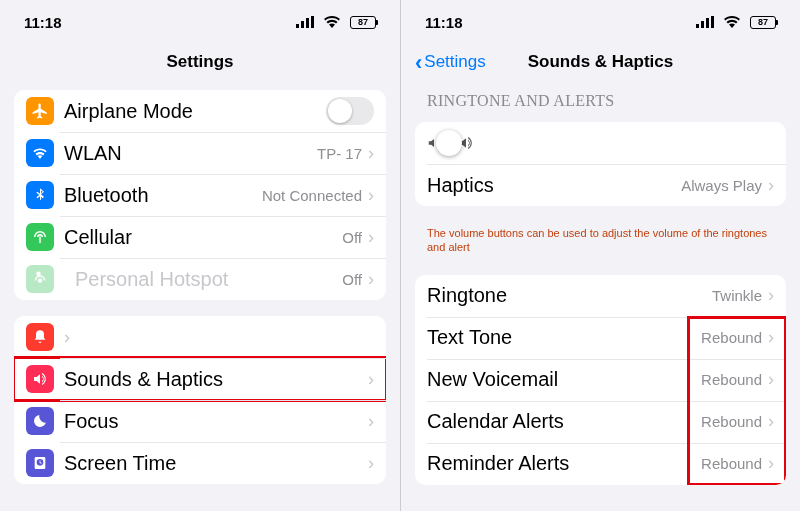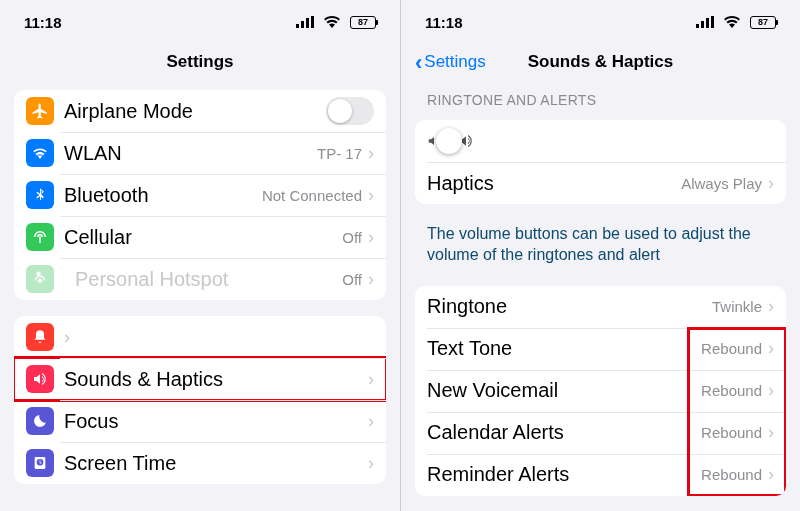--- a/index.html
+++ b/index.html
@@ -22,22 +22,22 @@
   .label { flex: 1; font-size: 20px; color: #000; }
   .label.dim { color: #c7c7cc; margin-left: 11px; }
   .value { color: #8e8e93; font-size: 15px; margin-right: 6px; }
   .chev { color: #c7c7cc; font-size: 18px; font-weight: 400; }
   .toggle { width: 48px; height: 28px; border-radius: 14px; position: relative; }
   .toggle .knob { width: 24px; height: 24px; background: #fff; border-radius: 50%; position: absolute; top: 2px; box-shadow: 0 1px 3px rgba(0,0,0,.3); }
   .toggle.off { background: #e9e9eb; }
   .toggle.off .knob { left: 2px; }
   .toggle.on { background: #34c759; }
   .toggle.on .knob { right: 2px; }
-  .section-header { color: #8a8a8e; font-size: 14px; padding: 8px 26px 6px; letter-spacing: .3px; }
-  .footer-note { color: #0c4a6e; font-size: 16px; padding: 4px 26px 14px; line-height: 1.3; }
+  .section-header { color: #8a8a8e; font-size: 16px; padding: 8px 26px 6px; letter-spacing: .3px; font-family: Liberation Serif, serif; }
+  .footer-note { color: #c2410c; font-size: 11px; padding: 4px 26px 14px; line-height: 1.3; }
   .slider-row { padding: 10px 12px; }
   .slider { display: flex; align-items: center; gap: 8px; }
   .track { flex: 1; height: 4px; border-radius: 2px; position: relative; background: #d1d1d6; }
   .track-fill { position: absolute; left: 0; top: 0; bottom: 0; background: #007aff; border-radius: 2px; }
   .thumb { position: absolute; top: 50%; width: 26px; height: 26px; border-radius: 50%; background: #fff; box-shadow: 0 1px 4px rgba(0,0,0,.35); transform: translate(-50%, -50%); }
   .highlight { outline: 3px solid #e3000f; outline-offset: -1px; }
   .highlight-box { position: absolute; border: 3px solid #e3000f; pointer-events: none; }
   svg { display: block; }
   .signal svg, .wifi svg { fill: #000; }
 </style>

